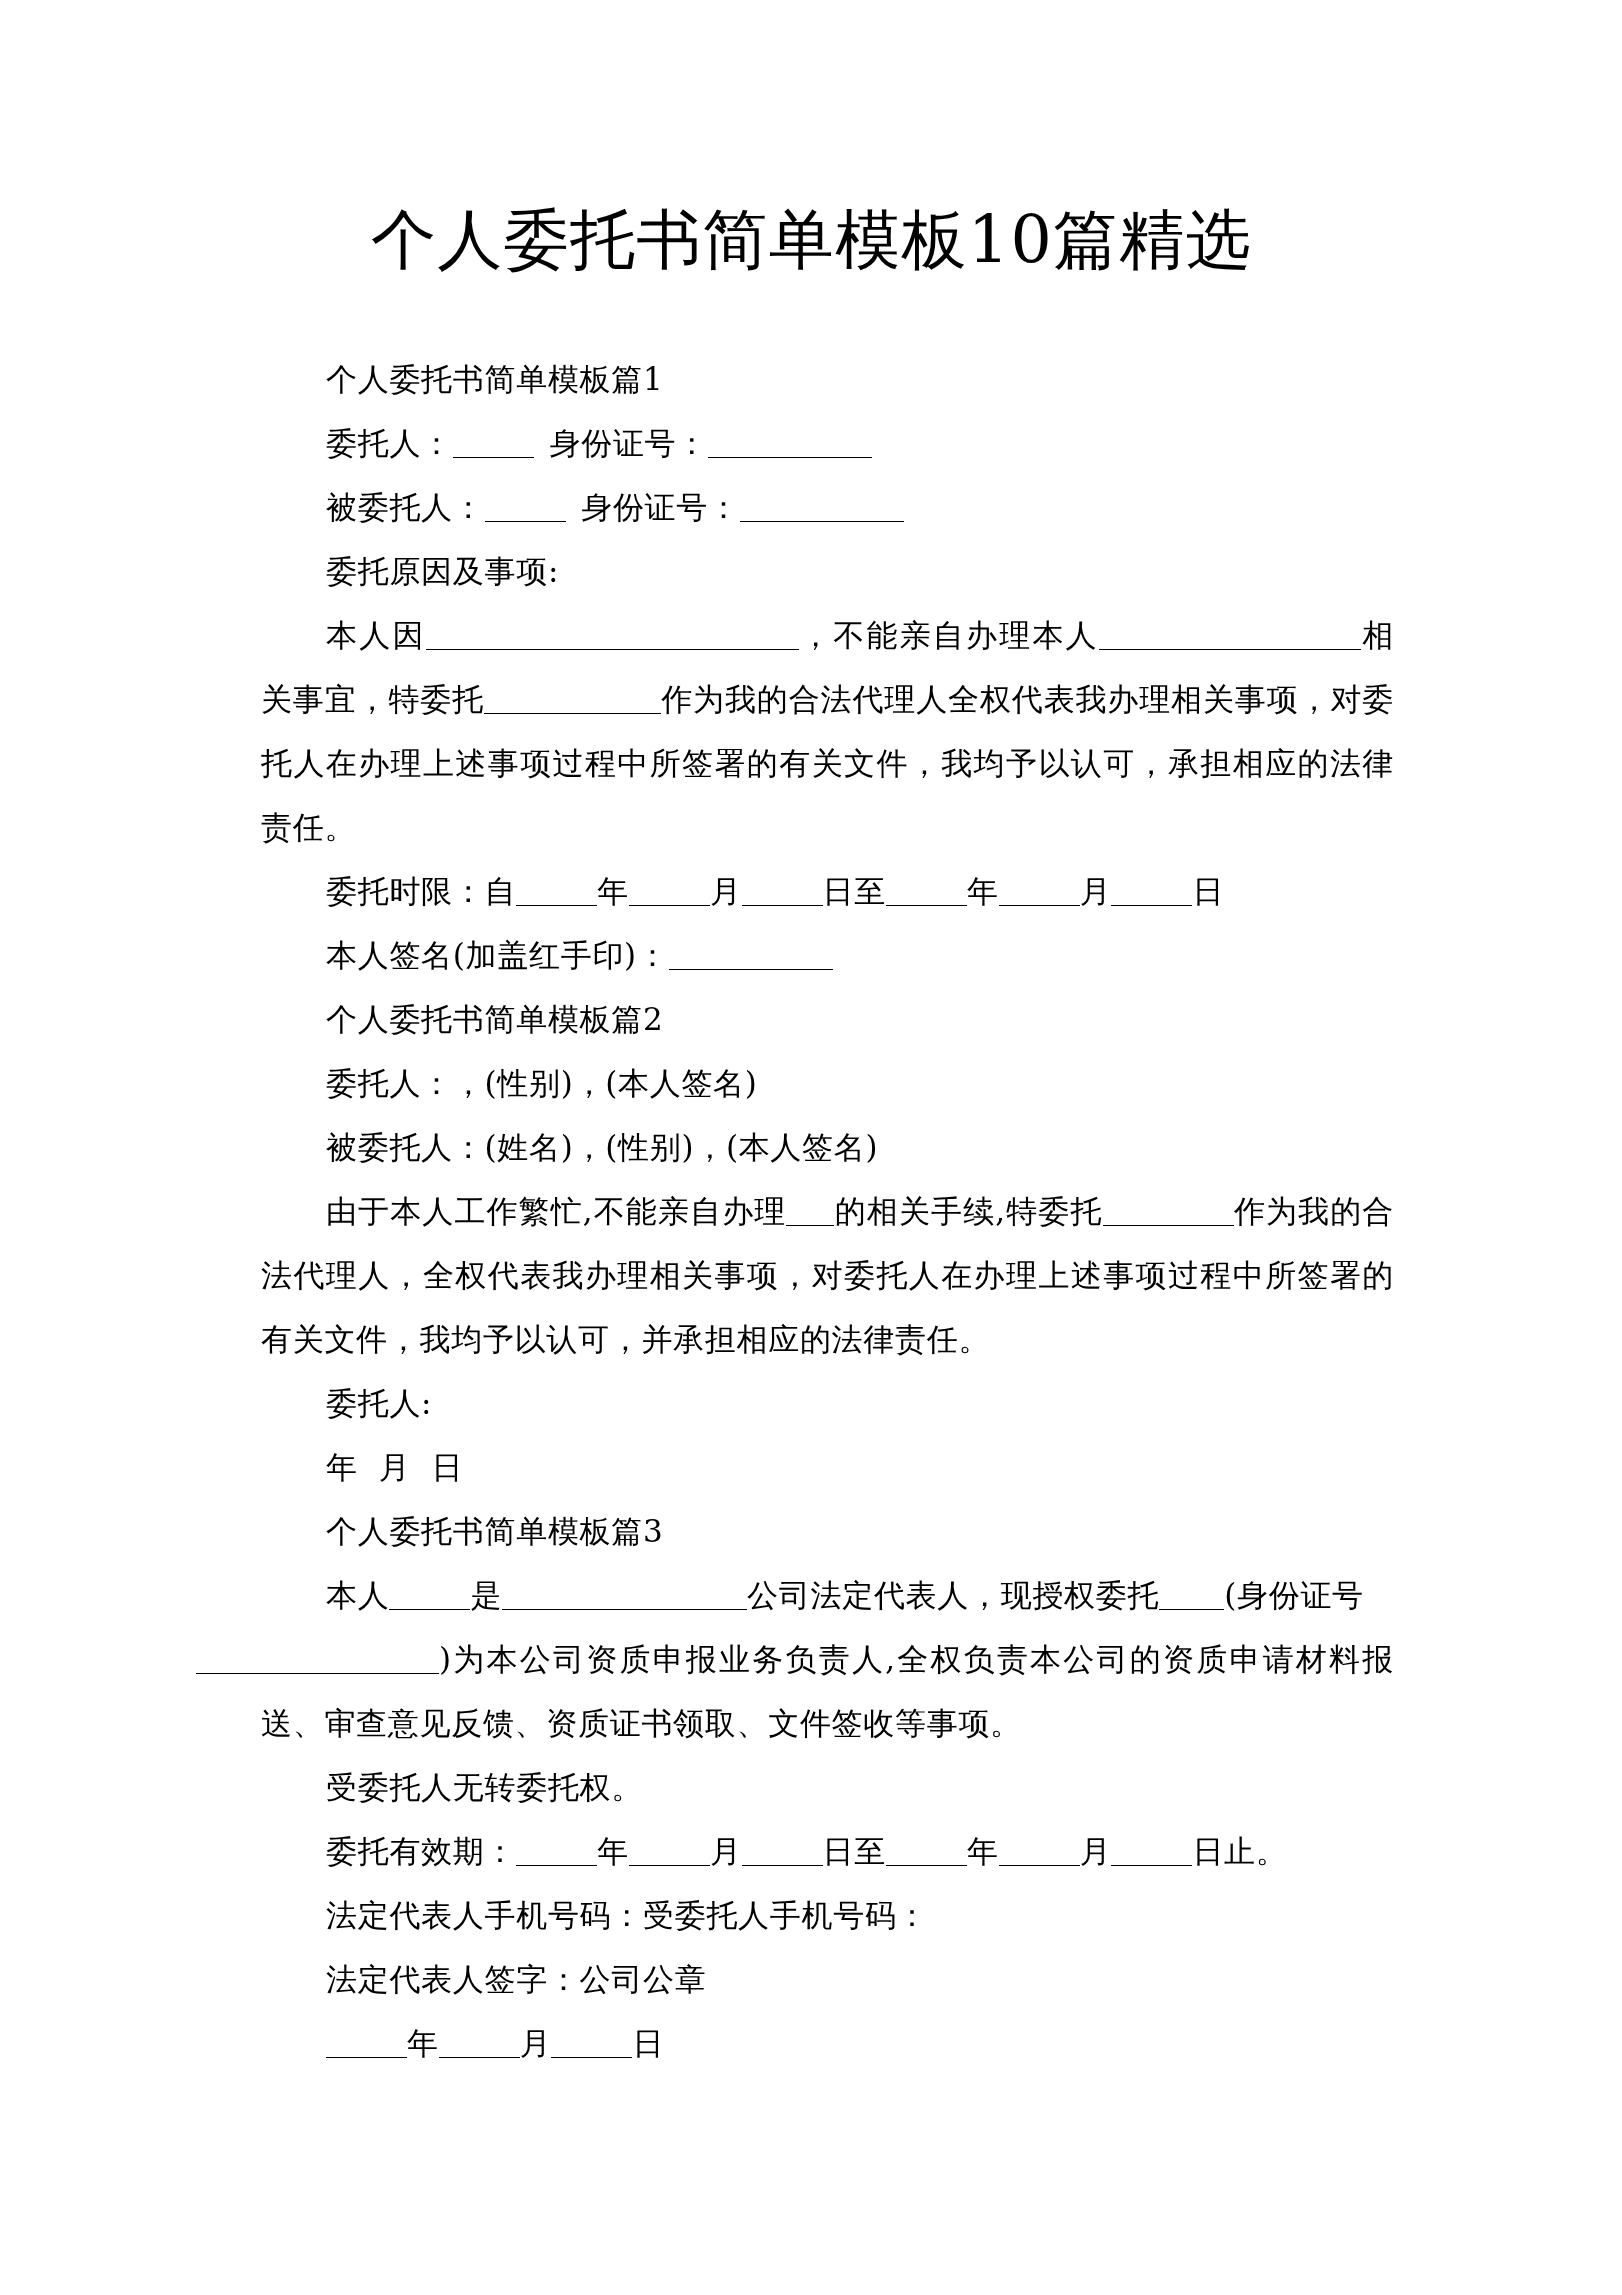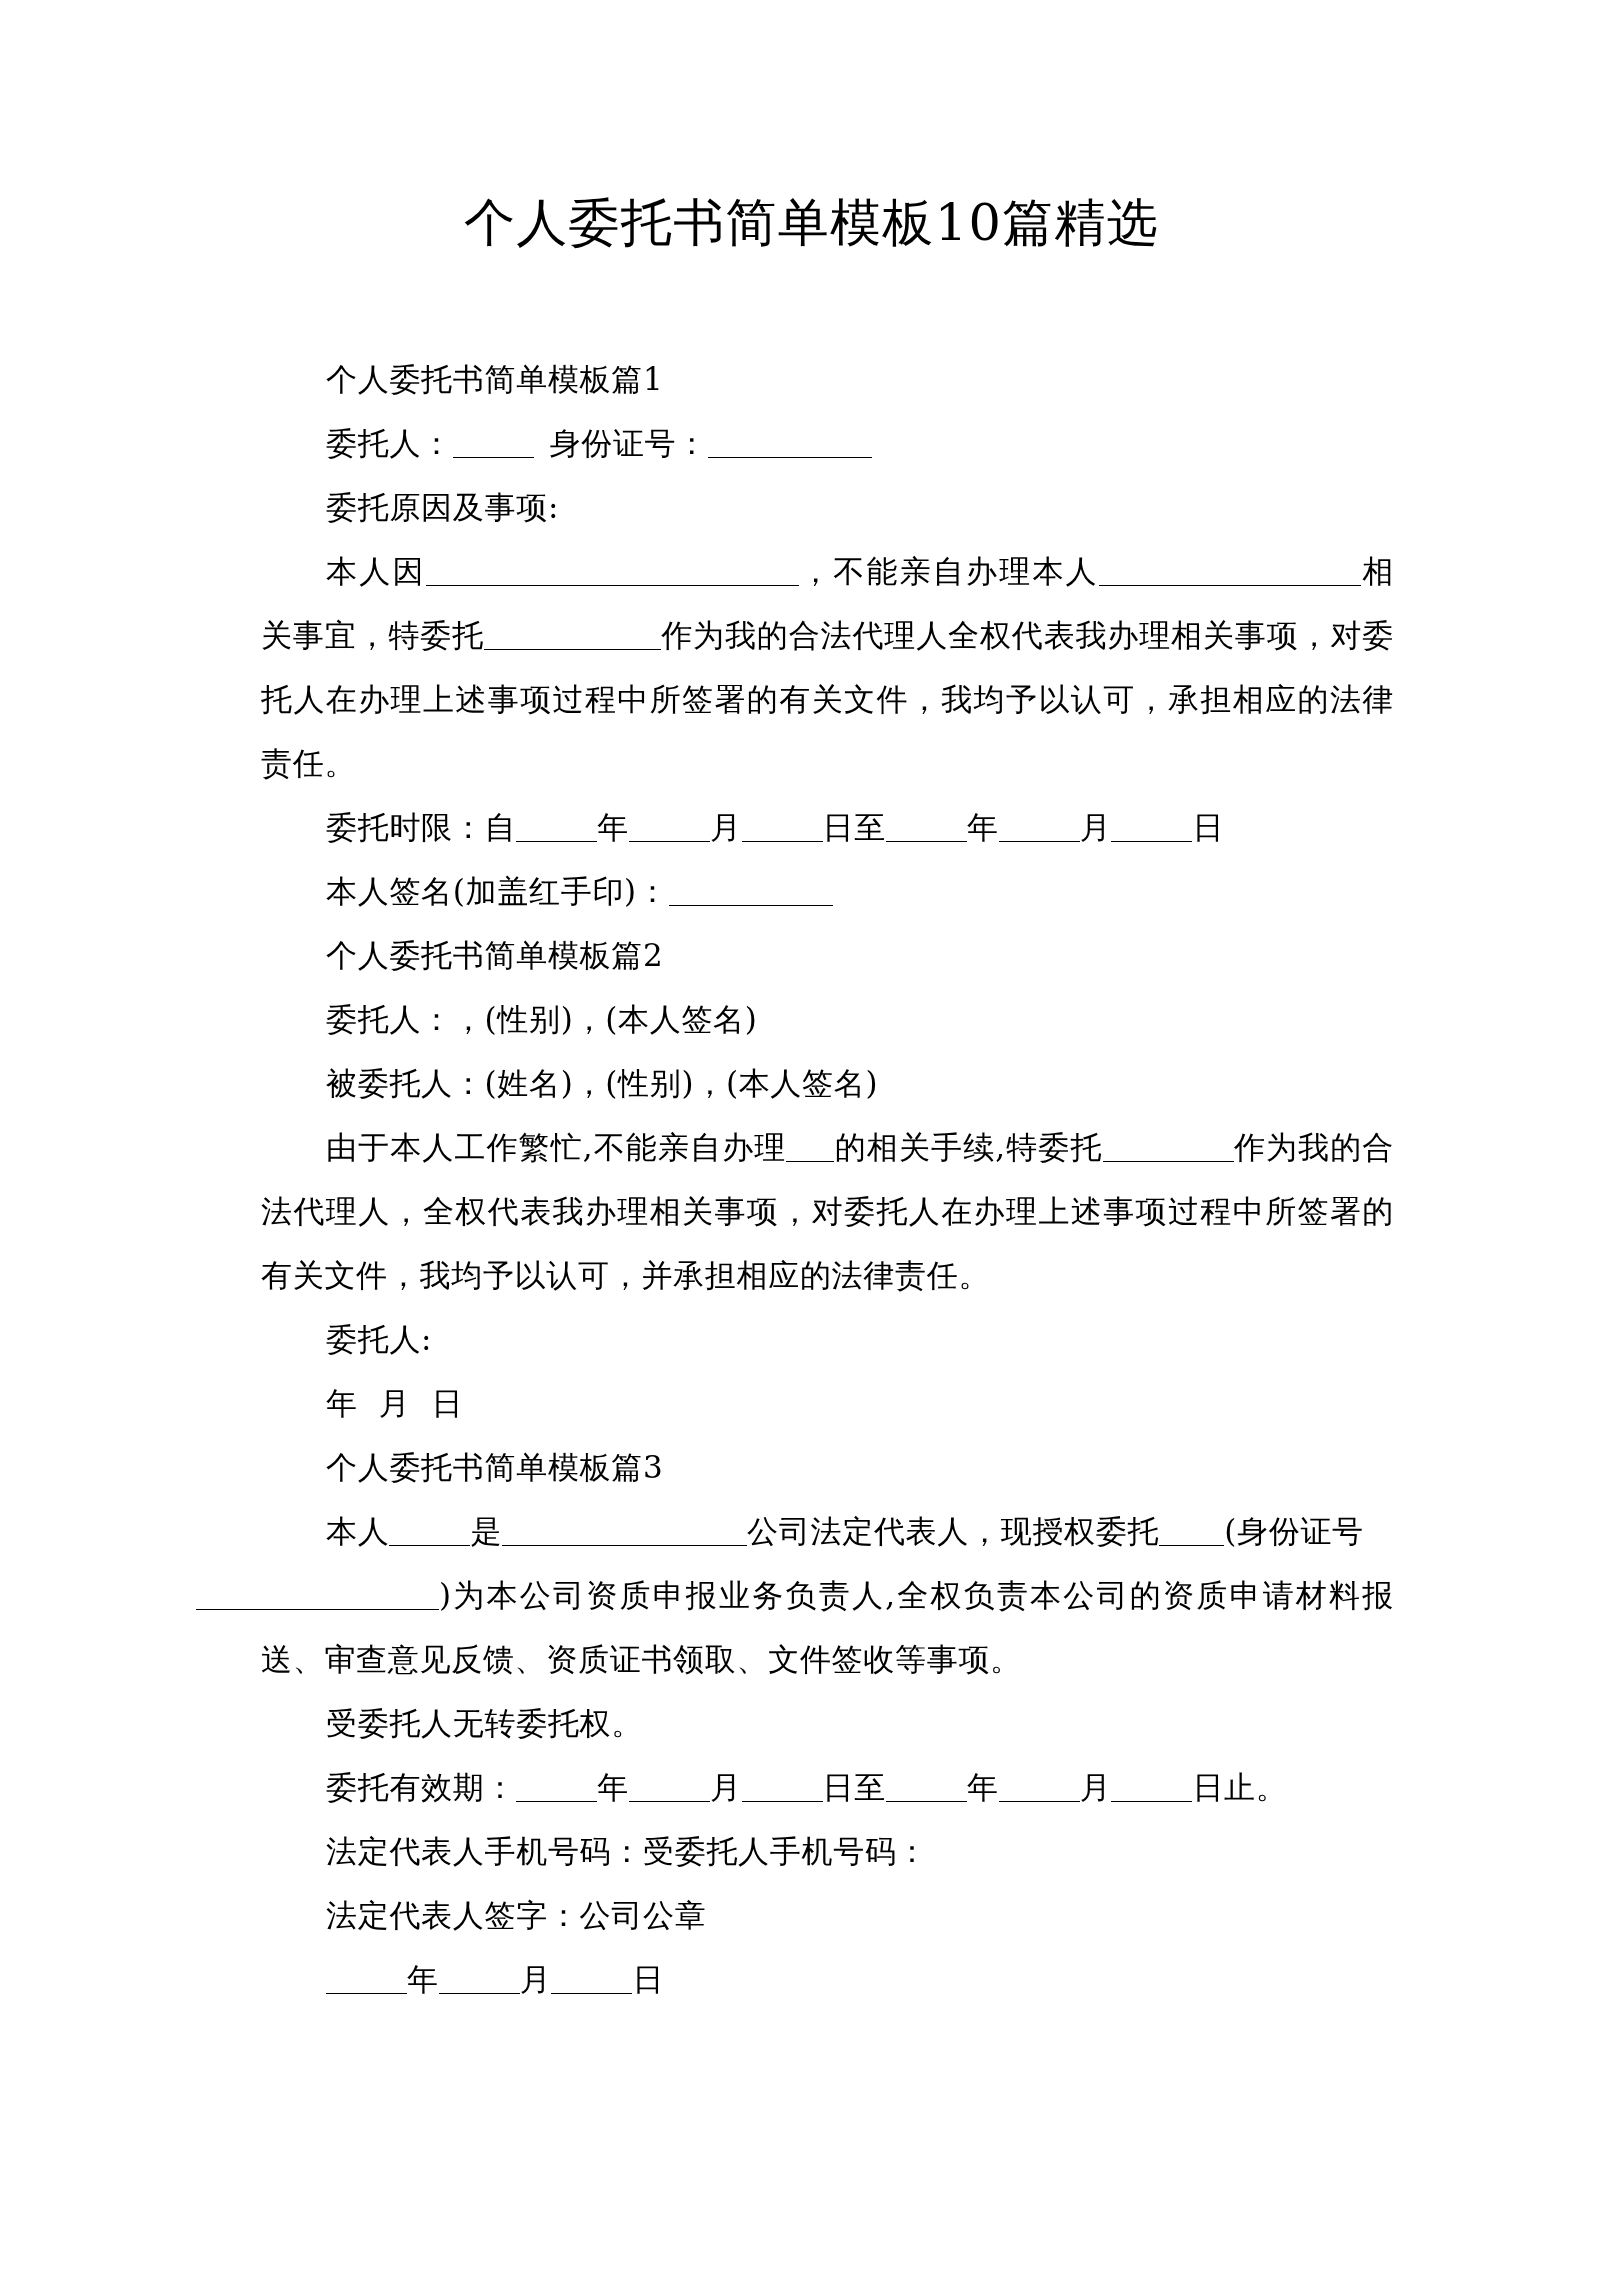--- a/index.html
+++ b/index.html
@@ -16,25 +16,25 @@
       color: #000000;
     }
     .page {
       position: absolute;
       left: 245px;
       top: 0;
       width: 1133px;
     }
     .title {
       position: absolute;
-      top: 187px;
+      top: 204px;
       left: 0;
       width: 1133px;
       text-align: center;
-      font-size: 51px;
+      font-size: 65px;
       line-height: 72px;
       letter-spacing: 1.3px;
       margin: 0;
       font-weight: normal;
     }
     .body {
       position: absolute;
       top: 347px;
       left: 16px;
       width: 1133px;
@@ -70,20 +70,21 @@
 </head>
 <body>
 
 <div class="page">
   <h1 class="title">个人委托书简单模板10篇精选</h1>
 
   <div class="body">
 
     <p class="p">个人委托书简单模板篇1</p>
     <p class="p"><span>委托人：</span><span class="blank w5"></span><span class="gap"></span><span>身份证号：</span><span class="blank w10"></span></p>
+    <p class="p"><span>被委托人：</span><span class="blank w5"></span><span class="gap"></span><span>身份证号：</span><span class="blank w10"></span></p>
     <p class="p">委托原因及事项:</p>
     <p class="p"><span>本人因</span><span class="blank w11"></span><span>，不能亲自办理本人</span><span class="blank w8"></span><span>相关事宜，特委托</span><span class="blank w6"></span><span>作为我的合法代理人全权代表我办理相关事项，对委托人在办理上述事项过程中所签署的有关文件，我均予以认可，承担相应的法律责任。</span></p>
     <p class="p"><span>委托时限：自</span><span class="blank w5"></span><span>年</span><span class="blank w5"></span><span>月</span><span class="blank w5"></span><span>日至</span><span class="blank w5"></span><span>年</span><span class="blank w5"></span><span>月</span><span class="blank w5"></span><span>日</span></p>
     <p class="p"><span>本人签名(加盖红手印)：</span><span class="blank w10"></span></p>
 
     <p class="p">个人委托书简单模板篇2</p>
     <p class="p">委托人：，(性别)，(本人签名)</p>
     <p class="p">被委托人：(姓名)，(性别)，(本人签名)</p>
     <p class="p"><span>由于本人工作繁忙,不能亲自办理</span><span class="blank w3"></span><span>的相关手续,特委托</span><span class="blank w7"></span><span>作为我的合法代理人，全权代表我办理相关事项，对委托人在办理上述事项过程中所签署的有关文件，我均予以认可，并承担相应的法律责任。</span></p>
     <p class="p">委托人:</p>

